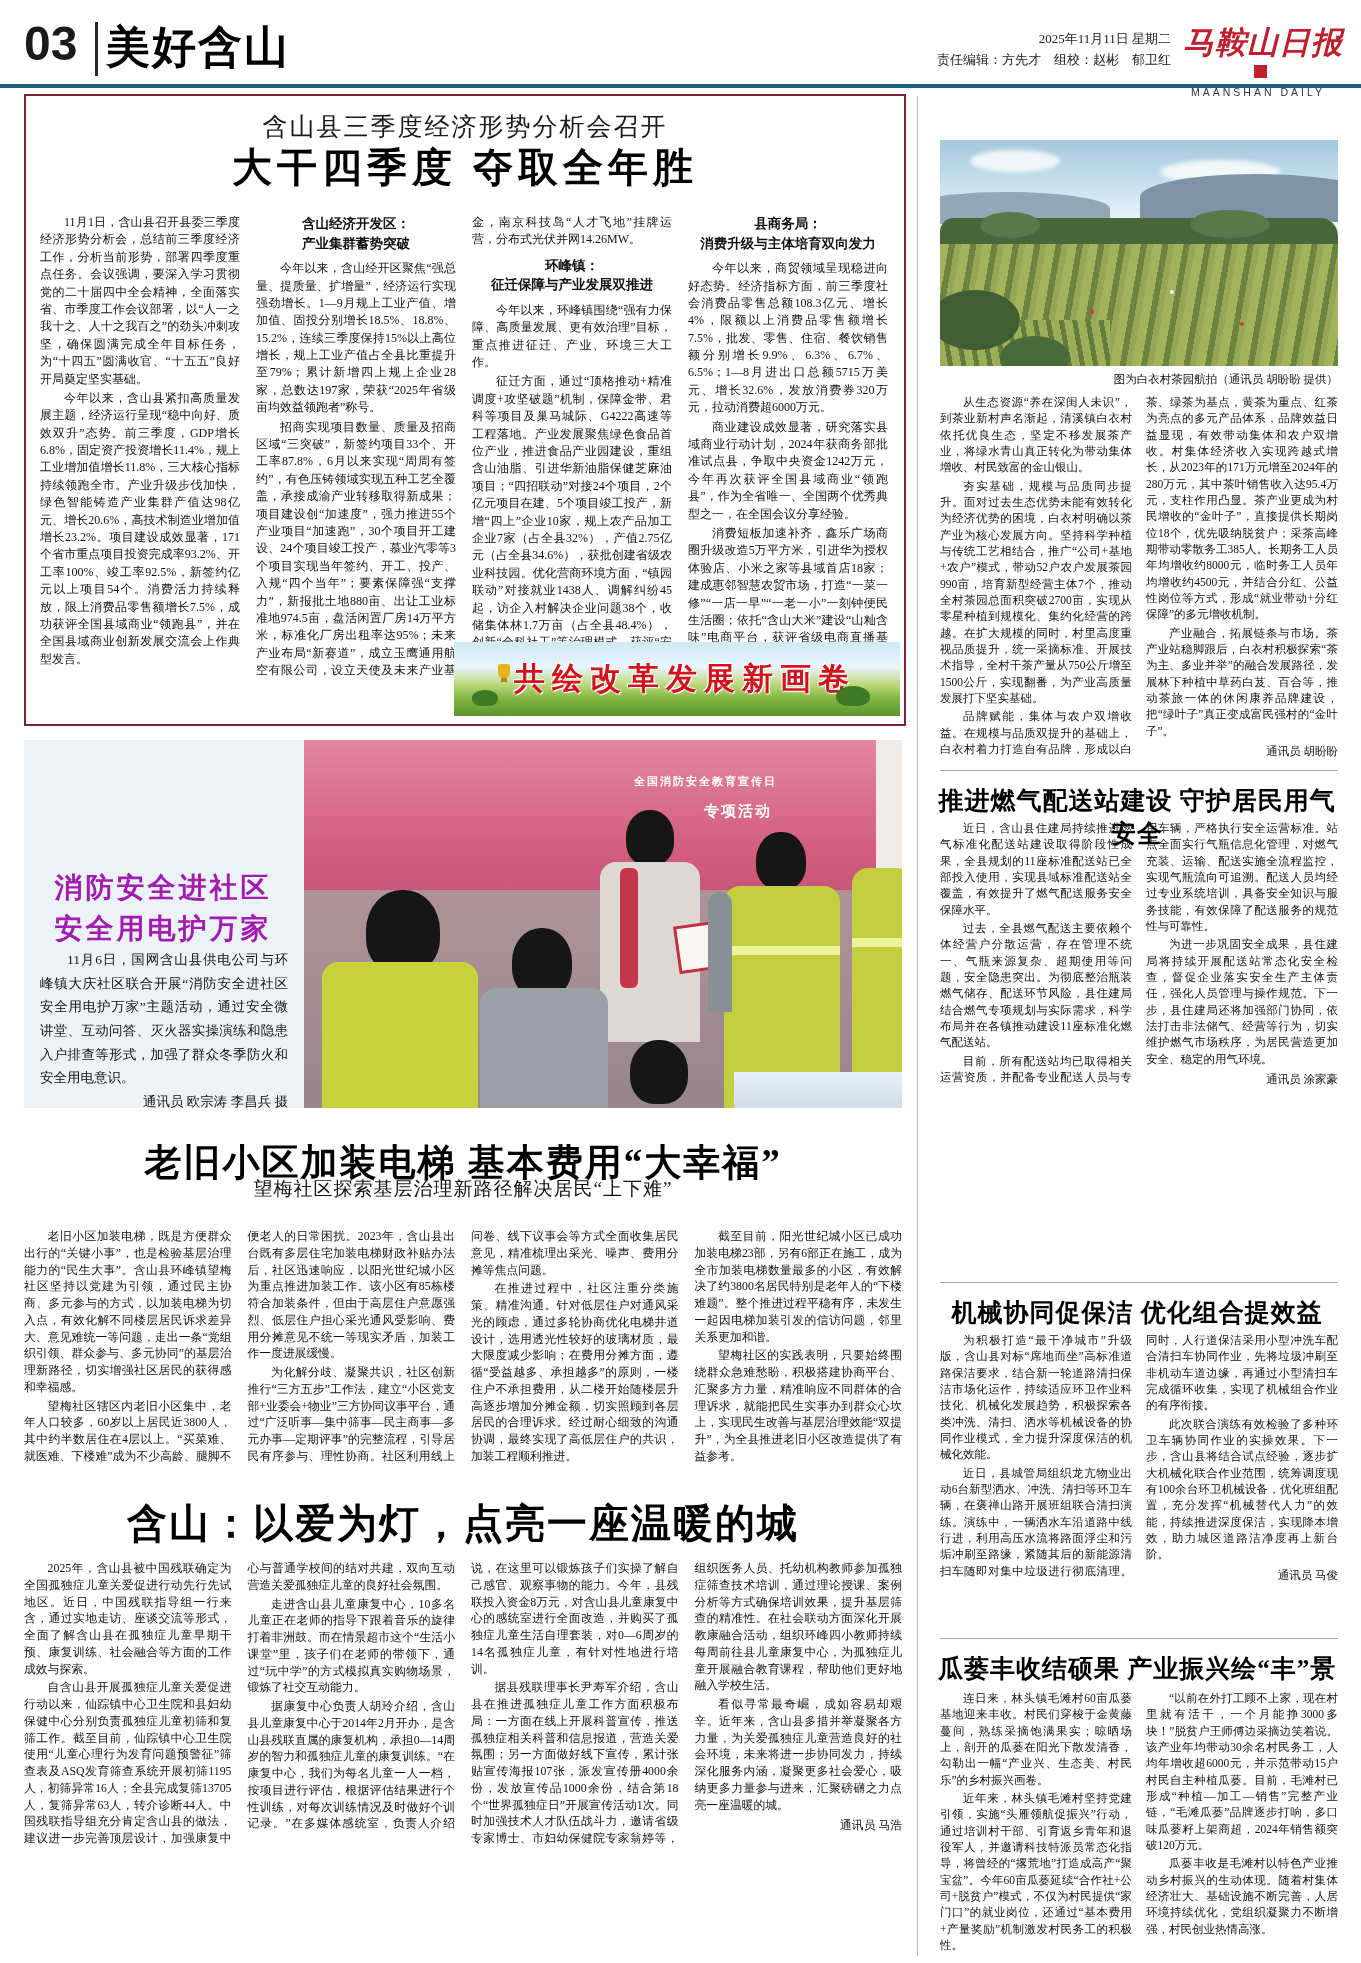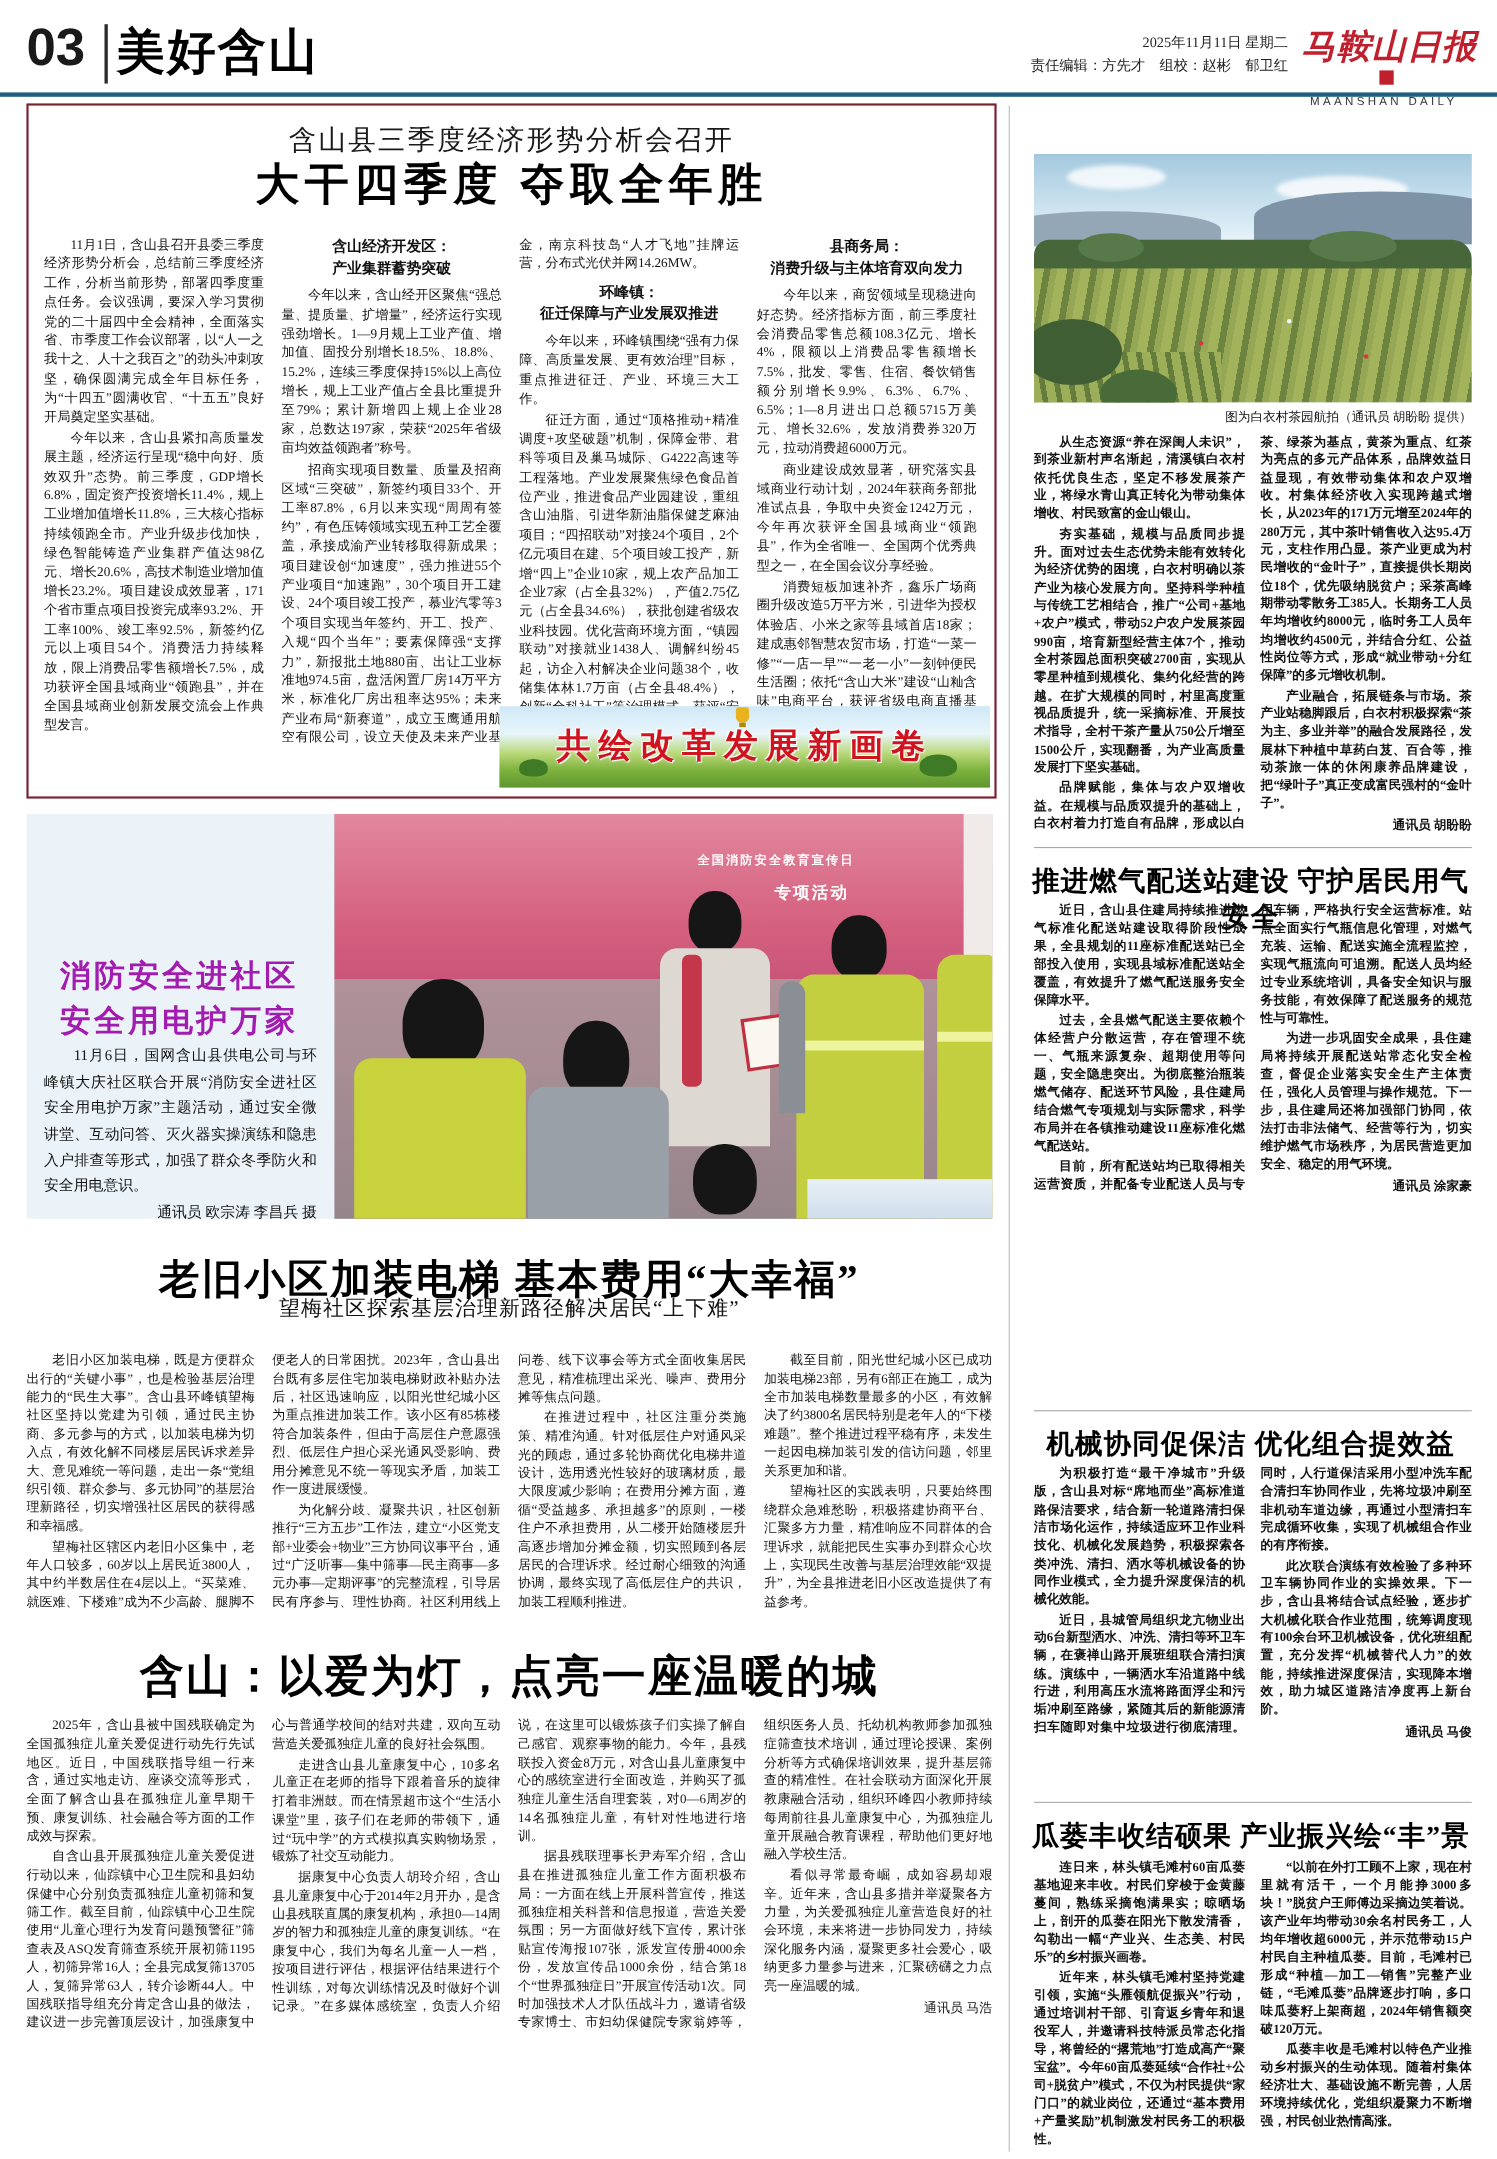--- a/index.html
+++ b/index.html
@@ -14,29 +14,29 @@
   .masthead{font-family:"Liberation Serif","DejaVu Serif",serif;font-style:italic;font-weight:900;font-size:31px;color:#c01f2e;letter-spacing:1px;white-space:nowrap;}
   .masthead-en{font-family:"Liberation Sans","DejaVu Sans",sans-serif;font-size:10.5px;letter-spacing:3px;color:#333;text-align:center;}
   .seal{width:13px;height:13px;background:#c01f2e;display:inline-block;margin-left:4px;}
   .hdr-rule{height:4px;background:#20607f;}
   
   .main-box{border:2px solid #7a2433;}
   .kicker{font-size:25px;text-align:center;letter-spacing:2px;color:#1a1a1a;}
   .main-headline{font-family:"Liberation Sans","DejaVu Sans",sans-serif;font-weight:900;font-size:40px;letter-spacing:5px;text-align:center;color:#000;}
   .body-cols{column-gap:16px;text-align:justify;overflow:hidden;}
   .cols4{column-count:4;}
-  .cols2{column-count:2;font-weight:bold;}
+  .cols2{column-count:2;}
   .para{text-indent:2em;margin:0 0 2px 0;}
   .subhead{font-weight:bold;text-align:center;margin:7px 0;break-inside:avoid;font-family:"Liberation Sans","DejaVu Sans",sans-serif;}
   .byline{text-align:right;margin-top:4px;text-indent:0;}
   .main-body{font-size:12px;line-height:1.45;}
   .main-body .subhead{font-size:13.5px;}
   
   .banner{background:linear-gradient(180deg,#cfe9f6 0%,#e8f5fb 34%,#b8d878 58%,#7fb33e 78%,#5d9630 100%);
-          display:flex;align-items:center;justify-content:center;overflow:hidden;flex-direction:column;}
+          display:flex;align-items:center;justify-content:center;overflow:hidden;}
   .banner-text{font-family:"Liberation Sans","DejaVu Sans",sans-serif;font-weight:900;font-size:31px;letter-spacing:7px;color:#cf1420;
                text-shadow:0 0 3px #fff,1px 1px 0 #fff,-1px -1px 0 #fff;}
   .trophy{width:12px;height:14px;background:#e9b21f;border-radius:3px 3px 5px 5px;margin:-16px 4px 0 0;position:relative;}
   .trophy:after{content:"";position:absolute;left:3px;bottom:-4px;width:6px;height:4px;background:#b8860b;}
   .banner-tree{position:absolute;bottom:10px;width:26px;height:16px;background:#3f7a26;border-radius:50% 50% 40% 40%;}
   
   .fire-panel{background:#ecf3f8;}
   .fire-headline{font-weight:900;font-size:28px;letter-spacing:3px;text-align:center;line-height:1.45;color:#a21caf;}
   .fire-body{font-size:13.5px;line-height:1.75;text-align:justify;}
   

